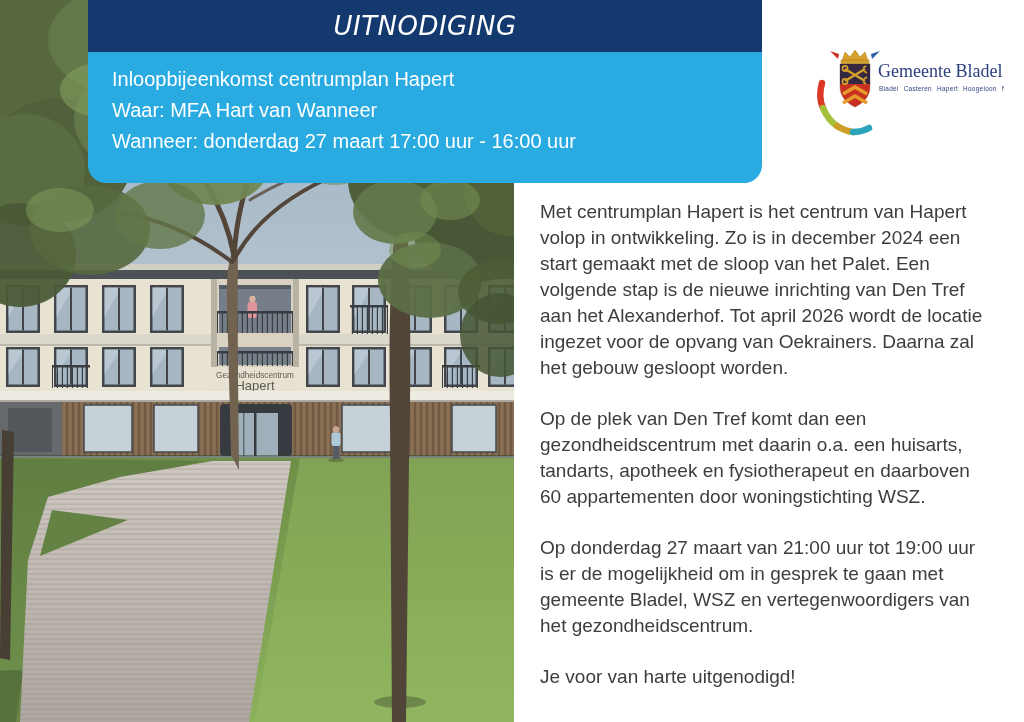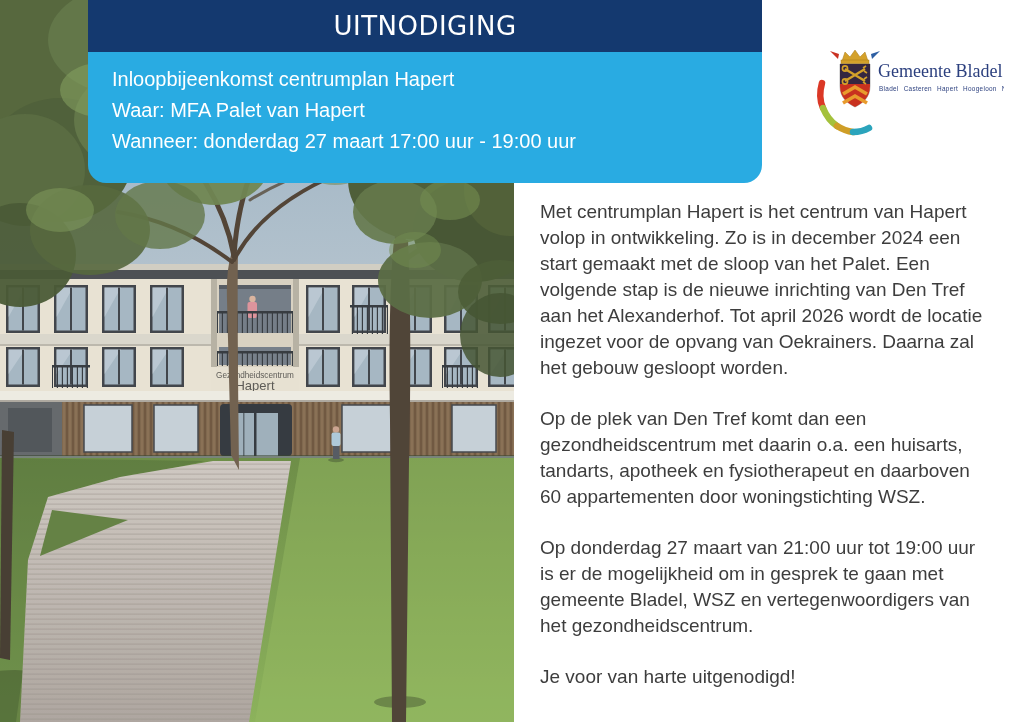--- a/index.html
+++ b/index.html
@@ -3,21 +3,21 @@
 <meta charset="utf-8">
 <style>
   html,body{margin:0;padding:0;background:#ffffff;}
   .page{position:relative;width:1024px;height:722px;background:#ffffff;overflow:hidden;
         font-family:"Liberation Sans",sans-serif;}
   
   .photo{position:absolute;left:0;top:0;width:514px;height:722px;display:block;}
   
   .card{position:absolute;left:88px;top:0;width:674px;}
   .card-bar{height:52px;background:#14396f;color:#ffffff;text-align:center;
-            font-family:"DejaVu Sans",sans-serif;font-size:26px;line-height:53px;letter-spacing:.5px;}
+            font-family:"DejaVu Sans",sans-serif;font-size:26px;line-height:53px;letter-spacing:.5px;font-style:italic;}
   .card-panel{height:131px;background:#29abe2;border-radius:0 0 18px 18px;color:#ffffff;
               box-sizing:border-box;padding:12px 17px 0 24px;font-size:20px;line-height:31px;}
   .card-panel div{white-space:nowrap;}
   
   .logo{position:absolute;left:812px;top:45px;width:192px;height:102px;}
   
   .bodytext{position:absolute;left:540px;top:199px;width:470px;color:#3d3d3d;
             font-size:19px;line-height:26px;}
   .bodytext p{margin:0 0 25px 0;white-space:pre-line;}
 </style>
@@ -212,22 +212,22 @@
 
     <rect x="0" y="0" width="514" height="722" fill="#ffffff" opacity=".05"></rect>
   </svg>
 
   <div class="card">
     <div class="card-bar">
       <span>UITNODIGING</span>
     </div>
     <div class="card-panel">
       <div>Inloopbijeenkomst centrumplan Hapert</div>
-      <div>Waar: MFA Palet van Hapert</div>
-      <div>Wanneer: donderdag 27 maart 17:00 uur - 19:00 uur</div>
+      <div>Waar: MFA Hart van Wanneer</div>
+      <div>Wanneer: donderdag 27 maart 17:00 uur - 16:00 uur</div>
     </div>
   </div>
 
   <svg class="logo" viewBox="0 0 192 102">
 
     <g>
       <path d="M26,14 L18,6 L27,9 Z" fill="#c93122"></path>
       <path d="M60,14 L68,6 L59,9 Z" fill="#2e5fa3"></path>
       <path d="M30,16 L33,7 L38,12 L43,5 L48,12 L53,7 L56,16 Z" fill="#d4a12a" stroke="#a87b18" stroke-width=".5"></path>
       <rect x="29" y="15" width="28" height="4" fill="#d4a12a" stroke="#a87b18" stroke-width=".5"></rect>

